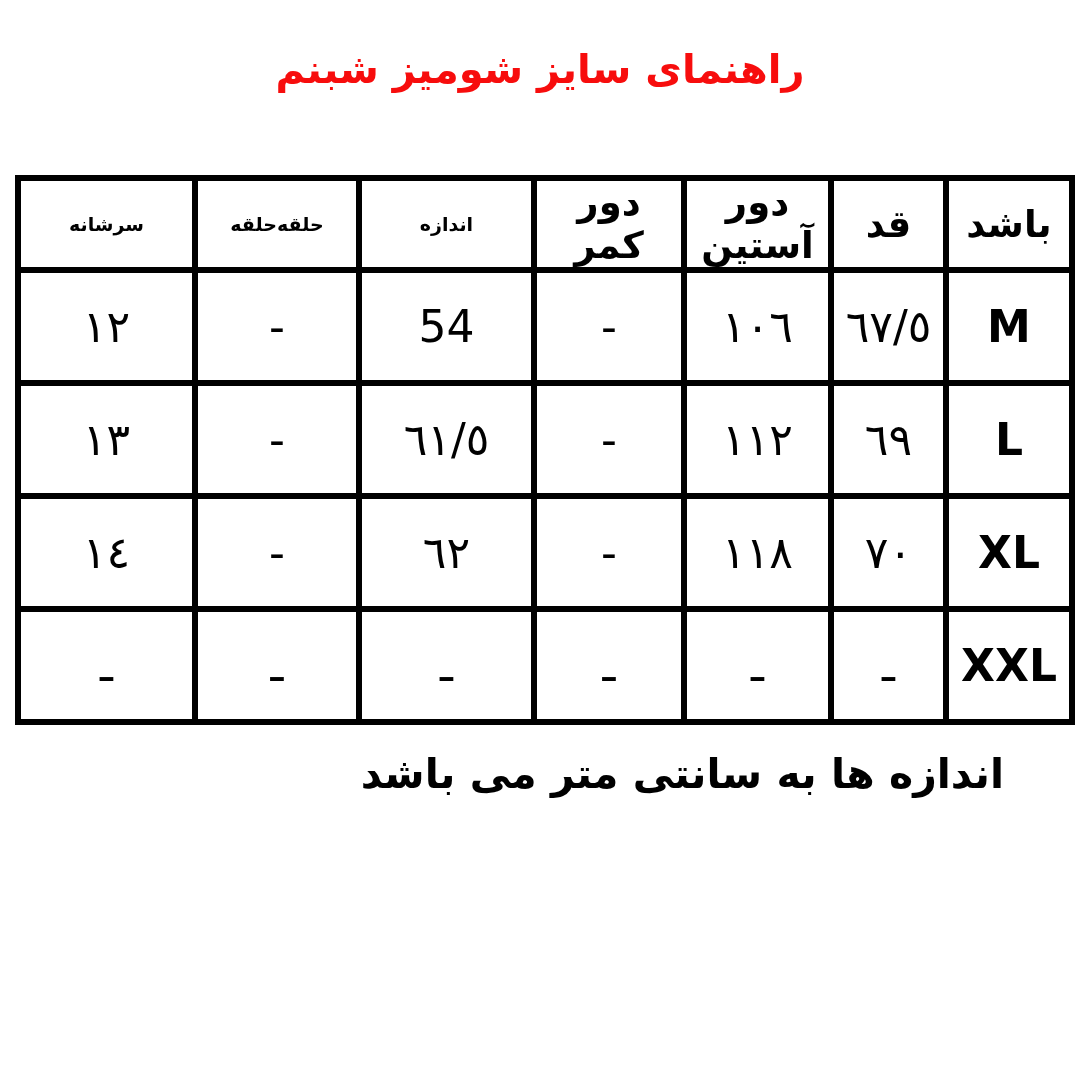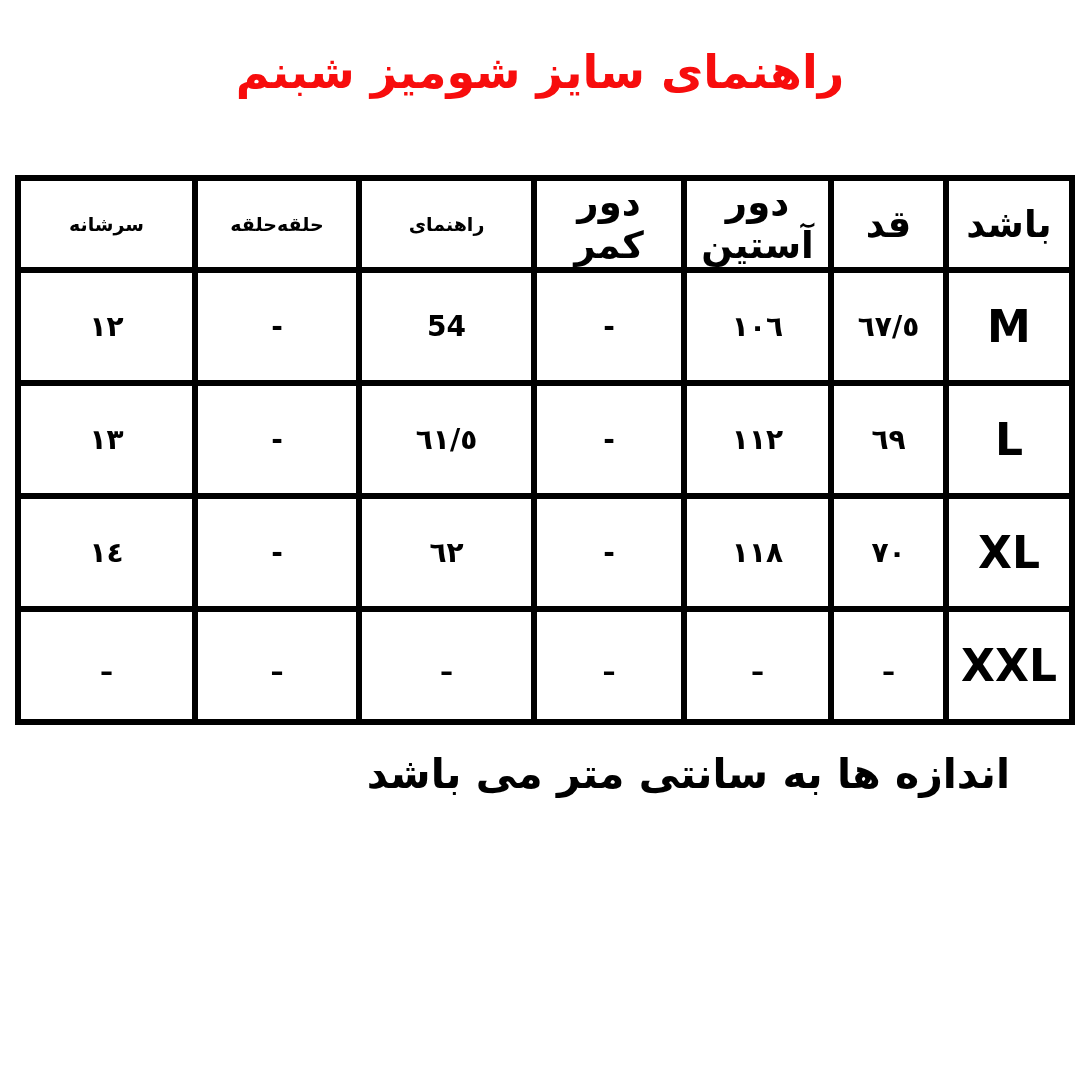--- a/index.html
+++ b/index.html
@@ -11,44 +11,44 @@
   html,body{margin:0;padding:0;}
   body{
     width:1080px;height:1080px;position:relative;overflow:hidden;
     background:var(--bg-color);
     font-family:"DejaVu Sans", sans-serif;
     color:var(--text-color);
   }
   .page-title{
     position:absolute;top:44px;left:0;width:1080px;
     text-align:center;direction:rtl;
-    font-size:46px;font-weight:bold;line-height:1.25;
+    font-size:40px;font-weight:bold;line-height:1.25;
     color:var(--title-color);
   }
   table.size-table{
     position:absolute;top:175px;left:15px;width:1054px;
     border-collapse:collapse;table-layout:fixed;
     direction:rtl;
     border:6px solid var(--border-color);
     font-weight:bold;
   }
   .size-table th,.size-table td{
     border:6px solid var(--border-color);
     background:var(--bg-color);
     text-align:center;vertical-align:middle;
     padding:0;overflow:hidden;
   }
   .size-table thead tr{height:77px;}
   .size-table tbody tr{height:113px;}
   th.hdr-lg{font-size:37px;}
   th.hdr-sm{font-size:19px;}
   td.size-cell{font-size:44px;font-weight:bold;direction:ltr;}
-  td.value-cell{font-size:28px;font-weight:bold;}
+  td.value-cell{font-size:44px;font-weight:normal;}
   .footnote{
-    position:absolute;top:744px;right:70px;
+    position:absolute;top:744px;right:76px;
     direction:rtl;text-align:right;
     font-size:41px;font-weight:bold;line-height:1.5;
     color:var(--text-color);
   }
 </style>
 </head>
 <body>
 
 <div class="page-title">راهنمای سایز شومیز شبنم</div>
 
@@ -61,21 +61,21 @@
     <col style="width:175px">
     <col style="width:164px">
     <col style="width:177px">
   </colgroup>
   <thead>
     <tr>
       <th class="hdr-lg">باشد</th>
       <th class="hdr-lg">قد</th>
       <th class="hdr-lg">دور آستین</th>
       <th class="hdr-lg">دور کمر</th>
-      <th class="hdr-sm">راهنمای</th>
+      <th class="hdr-sm">اندازه</th>
       <th class="hdr-sm">حلقه‌حلقه</th>
       <th class="hdr-sm">سرشانه</th>
     </tr>
   </thead>
   <tbody>
       <tr>
         <td class="size-cell">M</td>
         <td class="value-cell">٦٧/٥</td>
         <td class="value-cell">١٠٦</td>
         <td class="value-cell">-</td>

